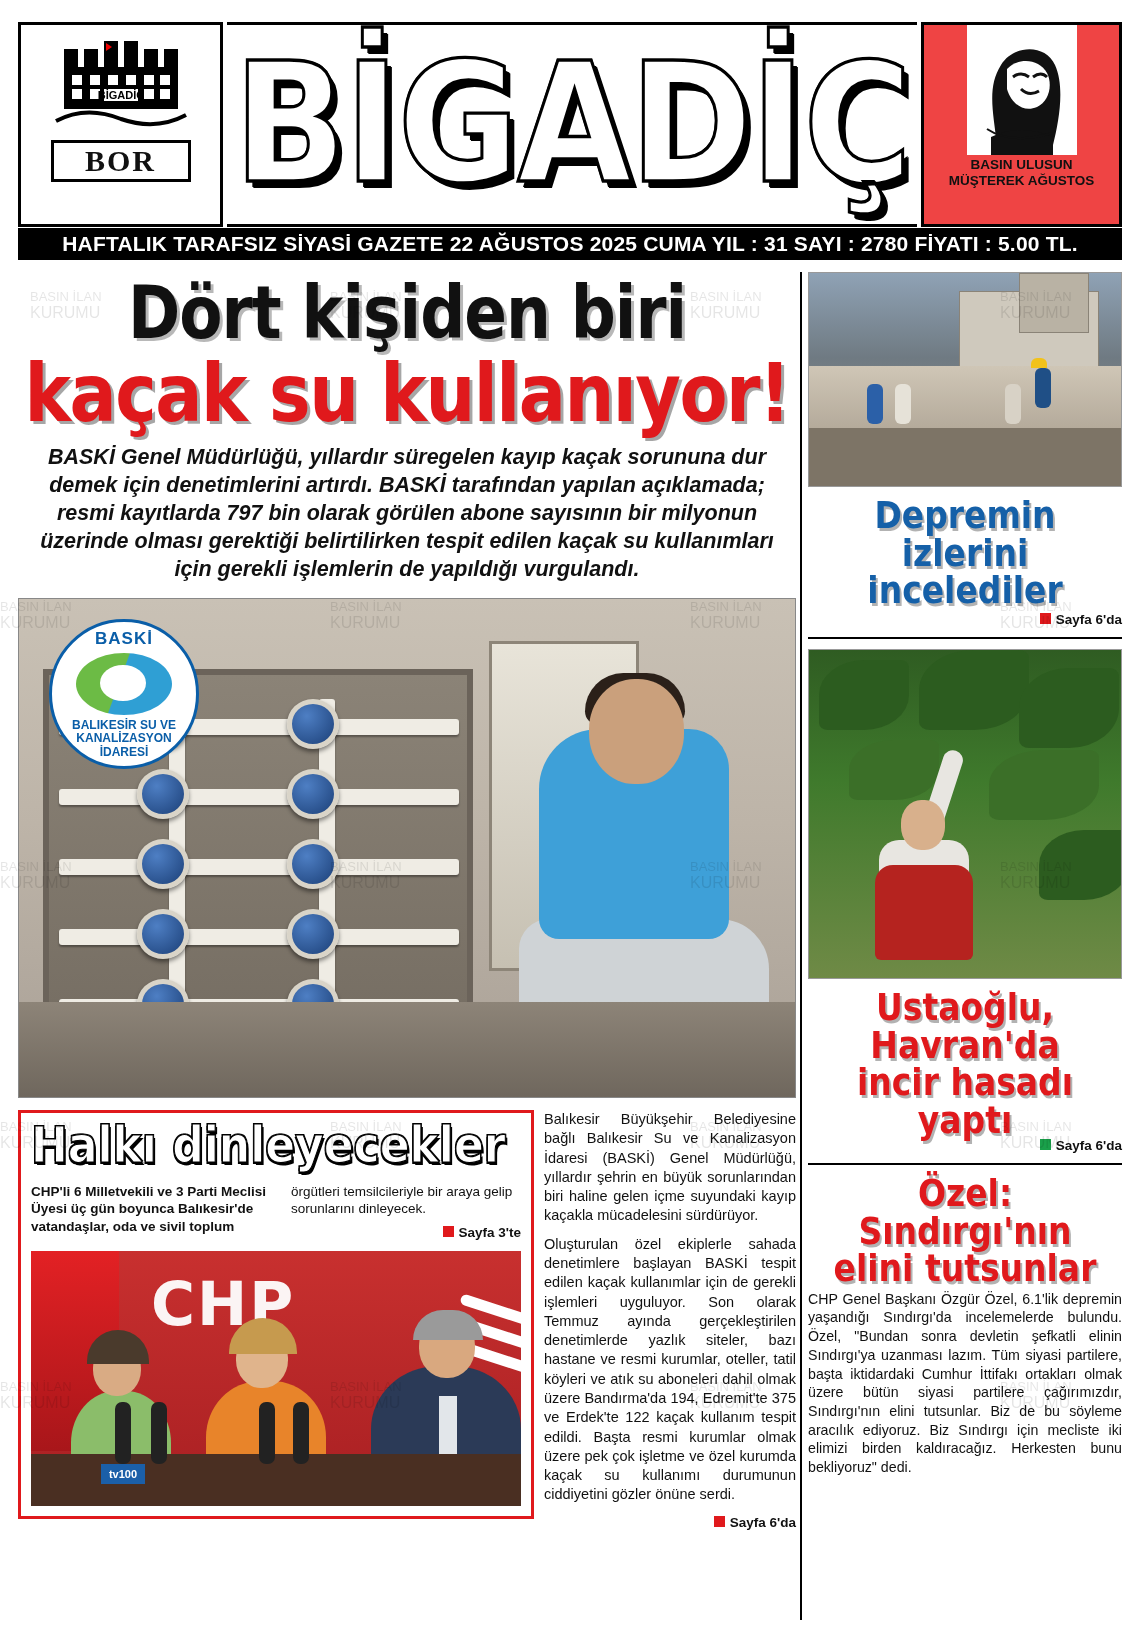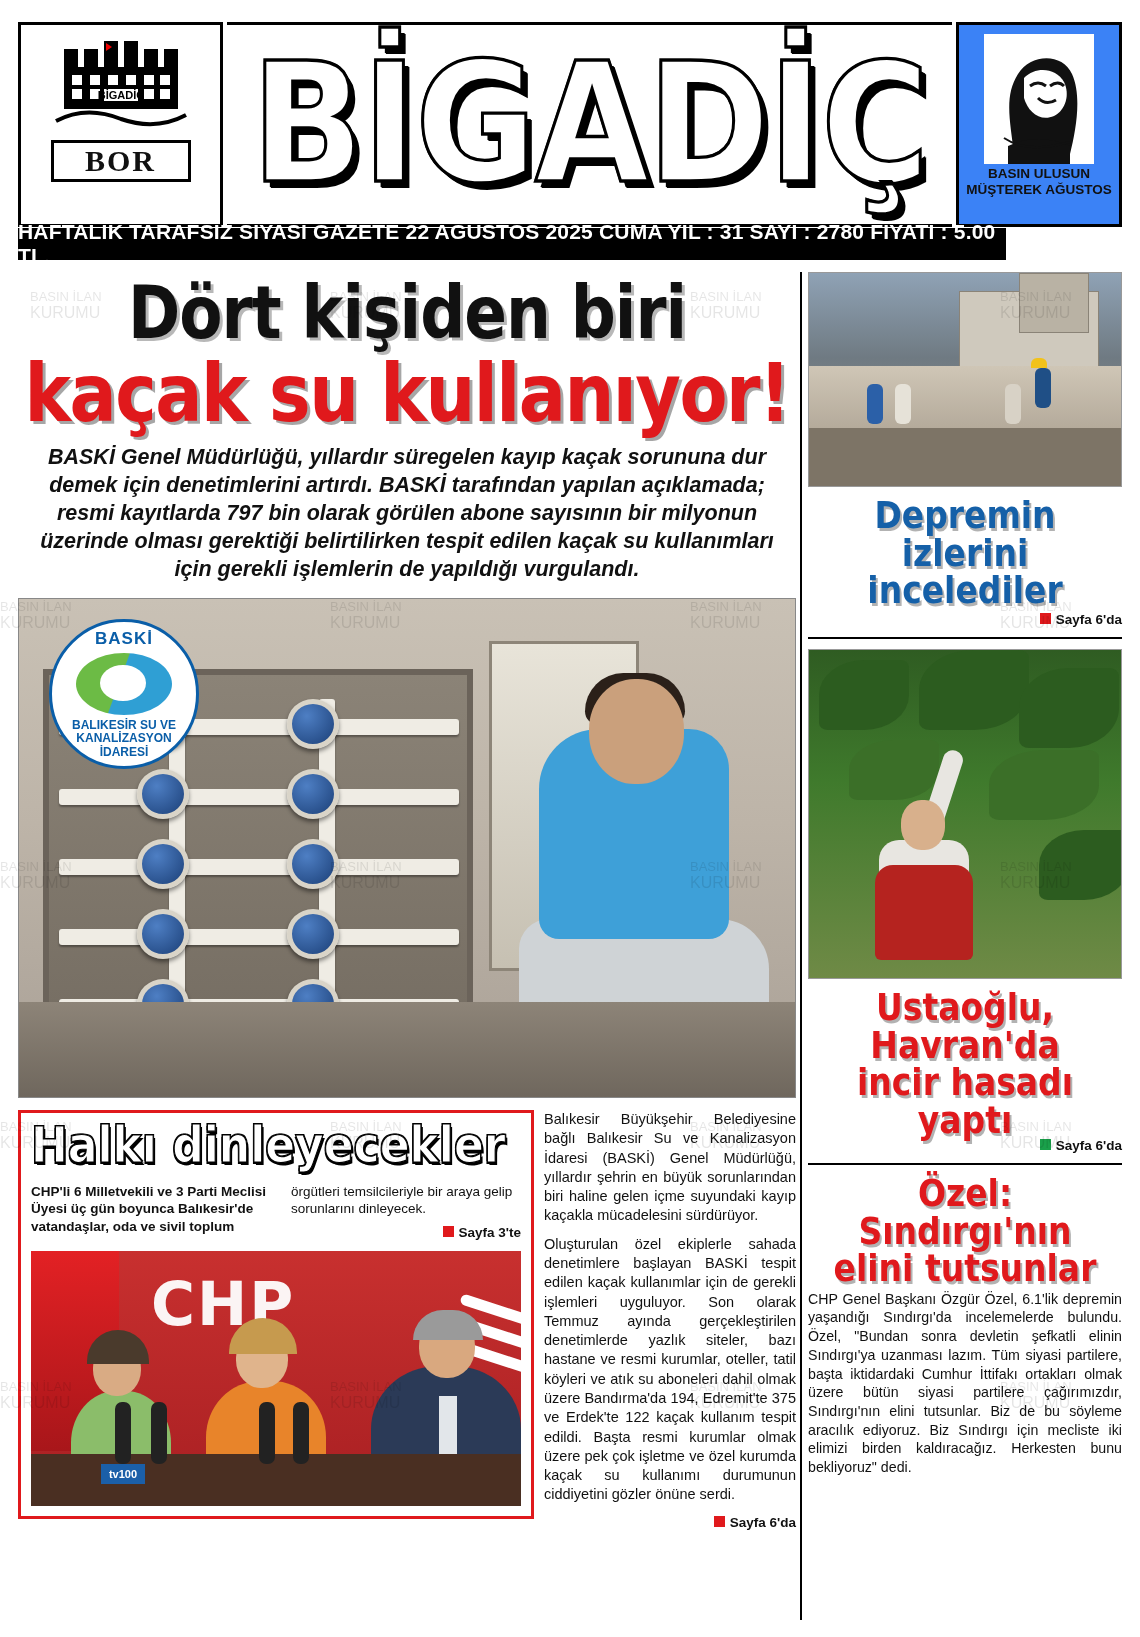--- a/index.html
+++ b/index.html
@@ -42,31 +42,31 @@
     letter-spacing:-2px;
     -webkit-text-stroke:3px #000;
     color:#fff;
     text-shadow:
        5px 5px 0 #000, 6px 6px 0 #000,
        -1px -1px 0 #000, 1px -1px 0 #000, -1px 1px 0 #000;
     white-space:nowrap;
     transform:scaleY(1.12);
   }
   .ataturk-box {
-    width:166px; border:3px solid #000; background:#3b82f6;
+    width:201px; border:3px solid #000; background:#ef4444;
     display:flex; flex-direction:column; align-items:center; justify-content:flex-start;
-    padding-top:9px;
+    padding-top:0;
   }
   .ataturk-portrait { width:110px; height:130px; }
   .ataturk-cap {
     font-size:13.5px; font-weight:bold; text-align:center; line-height:1.15;
     font-family:"Liberation Sans", sans-serif; margin-top:2px;
   }
   .strap {
-    position:absolute; left:18px; top:228px; width:988px; height:32px;
+    position:absolute; left:18px; top:228px; width:1104px; height:32px;
     background:#000; color:#fff; display:flex; align-items:center; justify-content:center;
     font-size:21px; font-weight:bold; letter-spacing:0.2px;
   }
 
   
   .left-col { position:absolute; left:18px; top:272px; width:778px; }
   .right-col { position:absolute; left:808px; top:272px; width:314px; }
   .vrule { position:absolute; left:800px; top:272px; width:2px; height:1348px; background:#000; }
 
   

